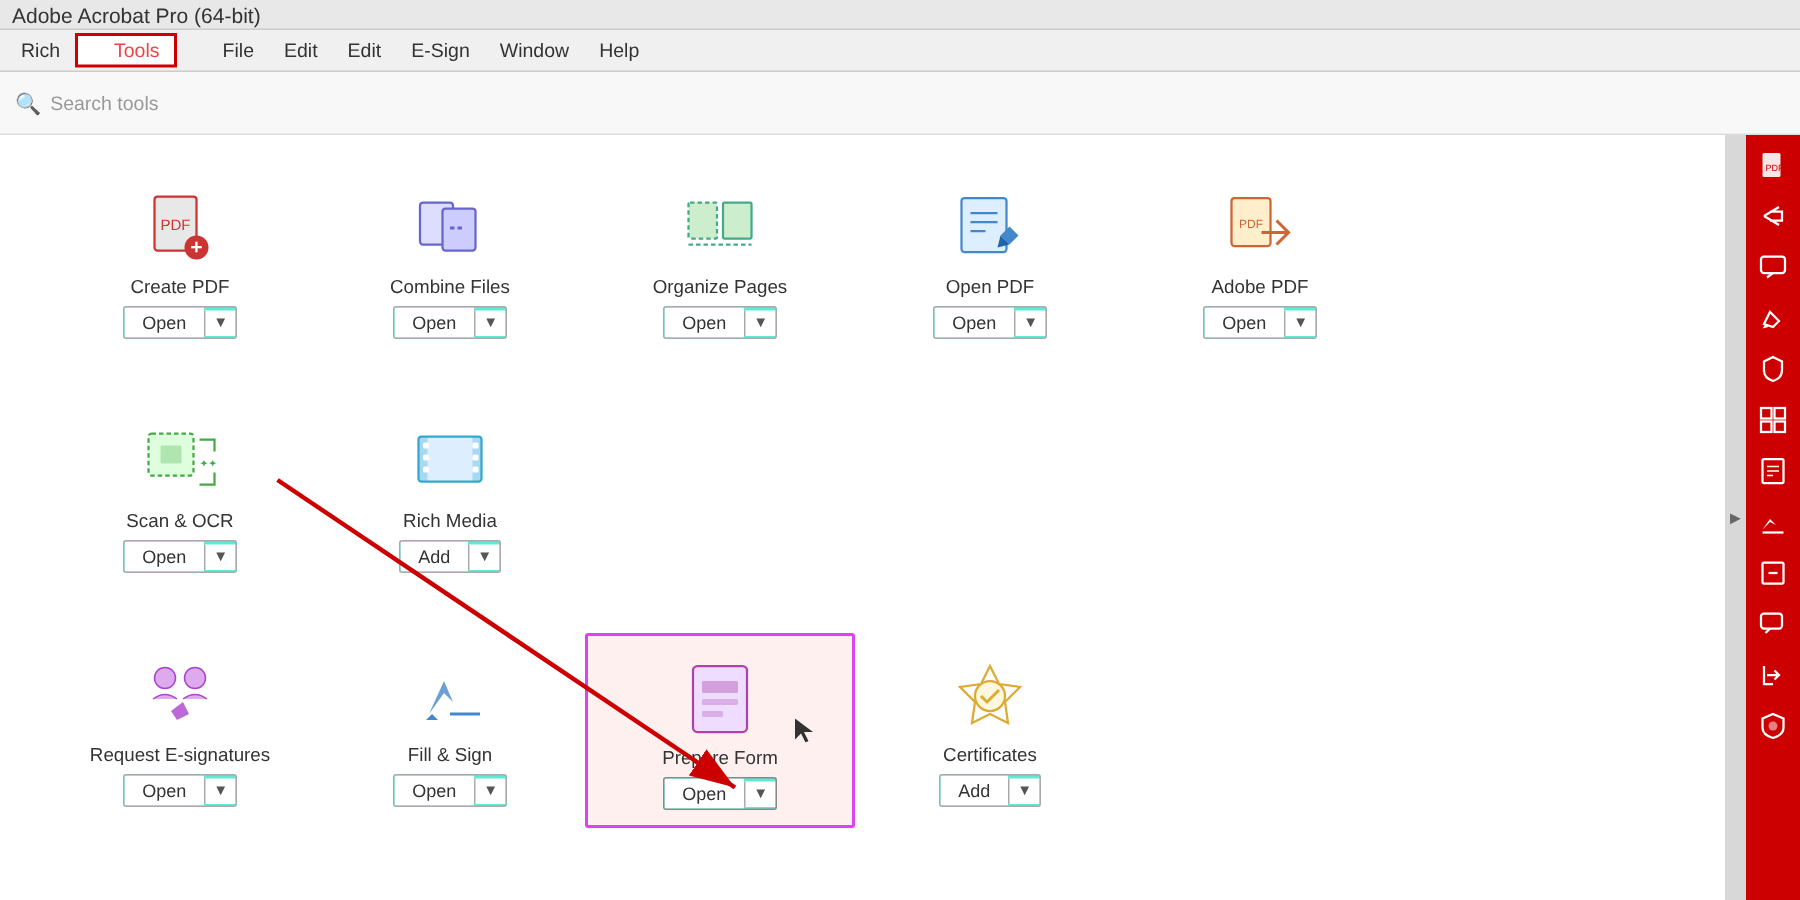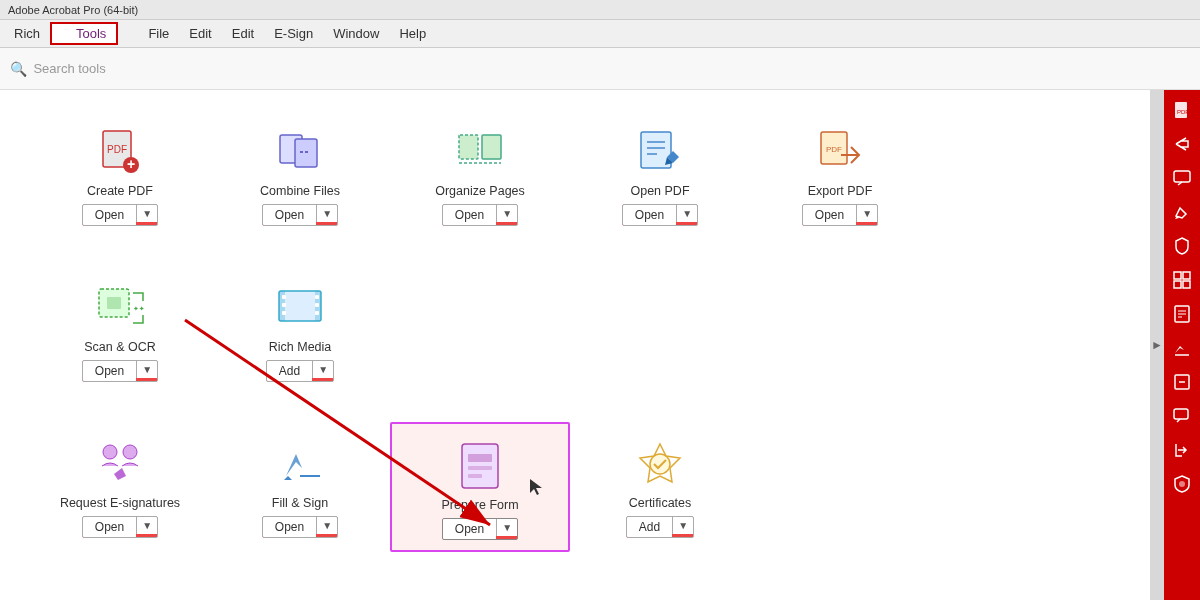--- a/index.html
+++ b/index.html
@@ -5,21 +5,21 @@
     * { margin: 0; padding: 0; box-sizing: border-box; }
     body { font-family: Arial, sans-serif; background: #f4f4f4; width: 1200px; height: 600px; overflow: hidden; display: flex; flex-direction: column; }
 
     
     .title-bar {
       background: #e8e8e8;
       height: 20px;
       display: flex;
       align-items: center;
       padding: 0 8px;
-      font-size: 11px;
+      font-size: 14px;
       color: #333;
       border-bottom: 1px solid #ccc;
     }
 
     
     .menu-bar {
       background: #f0f0f0;
       height: 28px;
       display: flex;
       align-items: center;
@@ -28,21 +28,21 @@
     }
     .menu-item {
       padding: 2px 10px;
       font-size: 13px;
       color: #333;
       cursor: pointer;
     }
     .menu-item.active {
       background: white;
       border: 2px solid #cc0000;
-      color: #701a75;
+      color: #ef4444;
       font-weight: normal;
       padding-left: 24px;
     }
 
     
     .toolbar-row {
       background: #f8f8f8;
       height: 42px;
       display: flex;
       align-items: center;
@@ -103,25 +103,25 @@
     }
     .tool-label {
       font-size: 12.5px;
       color: #333;
       text-align: center;
     }
 
     
     .btn-group {
       display: flex;
-      align-items: flex-start;
+      align-items: center;
       border: 1px solid #aaa;
       border-radius: 2px;
       overflow: hidden;
-      background: #ef4444;
+      background: #5eead4;
     }
     .btn-main {
       padding: 3px 12px;
       font-size: 12px;
       border: none;
       background: white;
       cursor: pointer;
       color: #333;
     }
     .btn-dropdown {
@@ -287,21 +287,21 @@
 
       <div class="tool-item">
         <div class="tool-icon">
           <svg width="50" height="50" viewBox="0 0 50 50">
             <rect x="6" y="5" width="26" height="32" rx="2" fill="#ffeecc" stroke="#cc6633" stroke-width="1.5"></rect>
             <text x="19" y="25" text-anchor="middle" font-size="8" fill="#cc6633">PDF</text>
             <path d="M36 20 L44 28 L36 36" fill="none" stroke="#cc6633" stroke-width="2"></path>
             <line x1="26" y1="28" x2="44" y2="28" stroke="#cc6633" stroke-width="2"></line>
           </svg>
         </div>
-        <span class="tool-label">Export PDF</span>
+        <span class="tool-label">Adobe PDF</span>
         <div class="btn-group">
           <button class="btn-main">Open</button>
           <button class="btn-dropdown">▼</button>
         </div>
       </div>
 
     </div>
 
     <div class="tools-grid">
 

